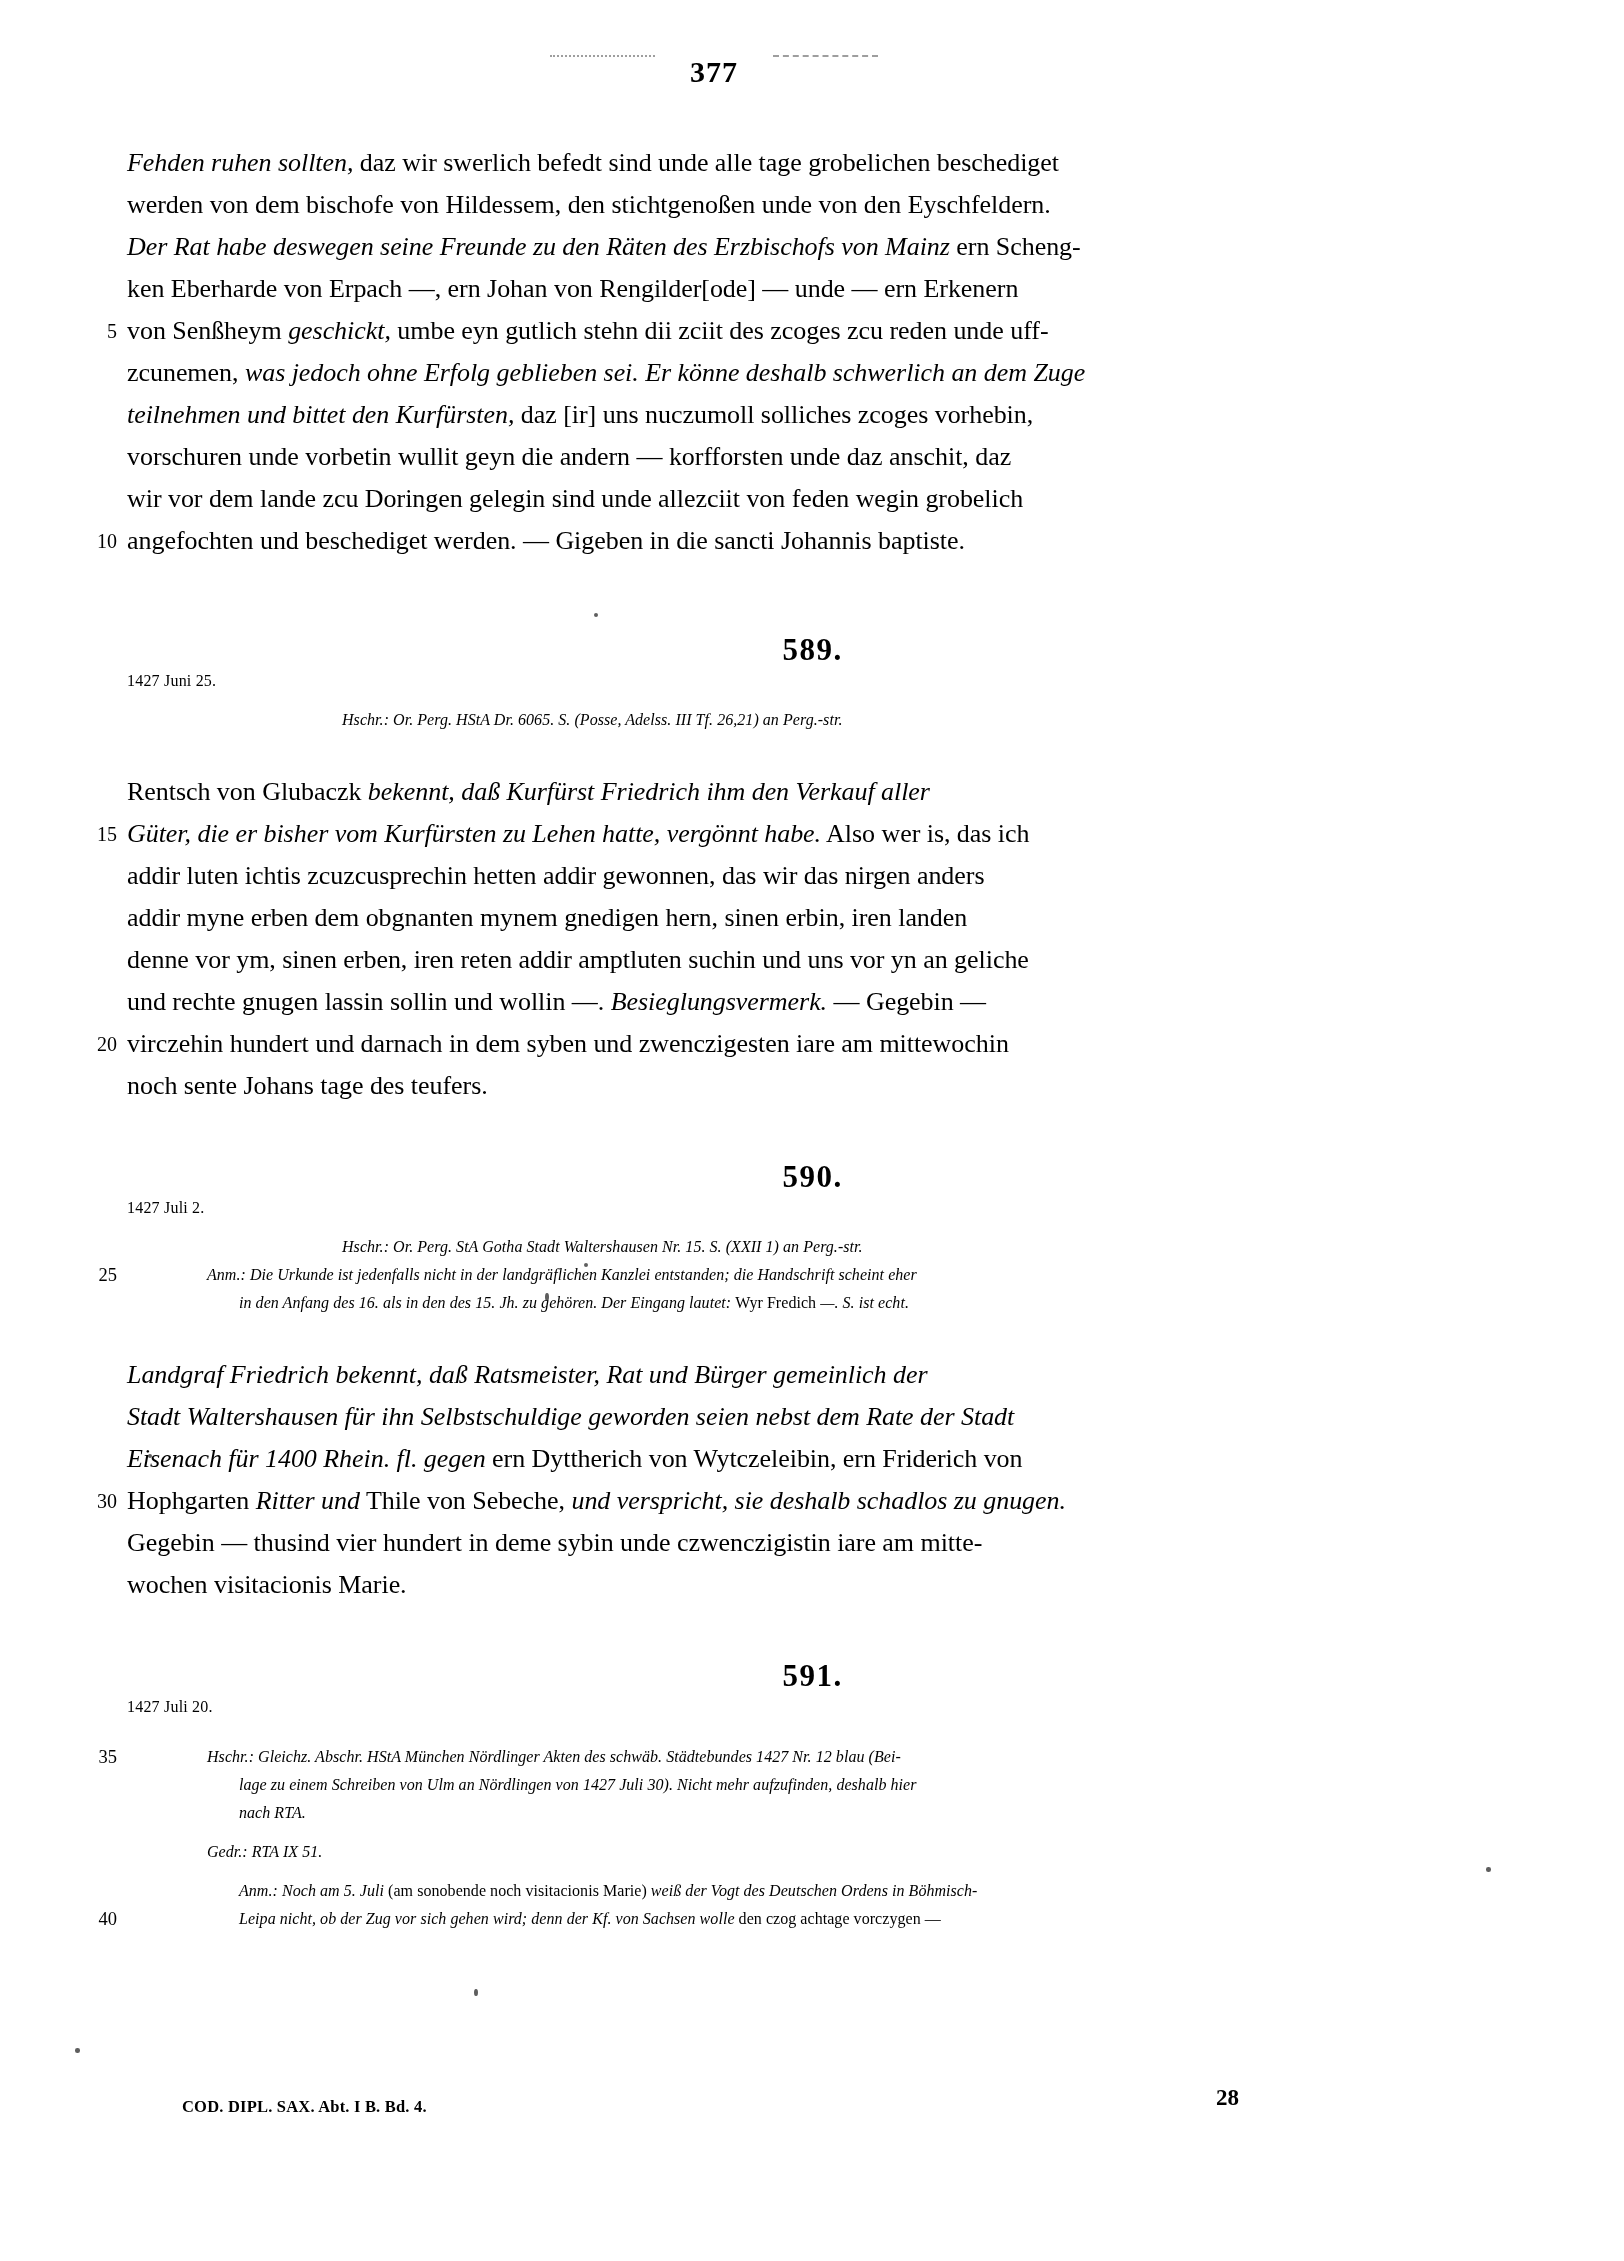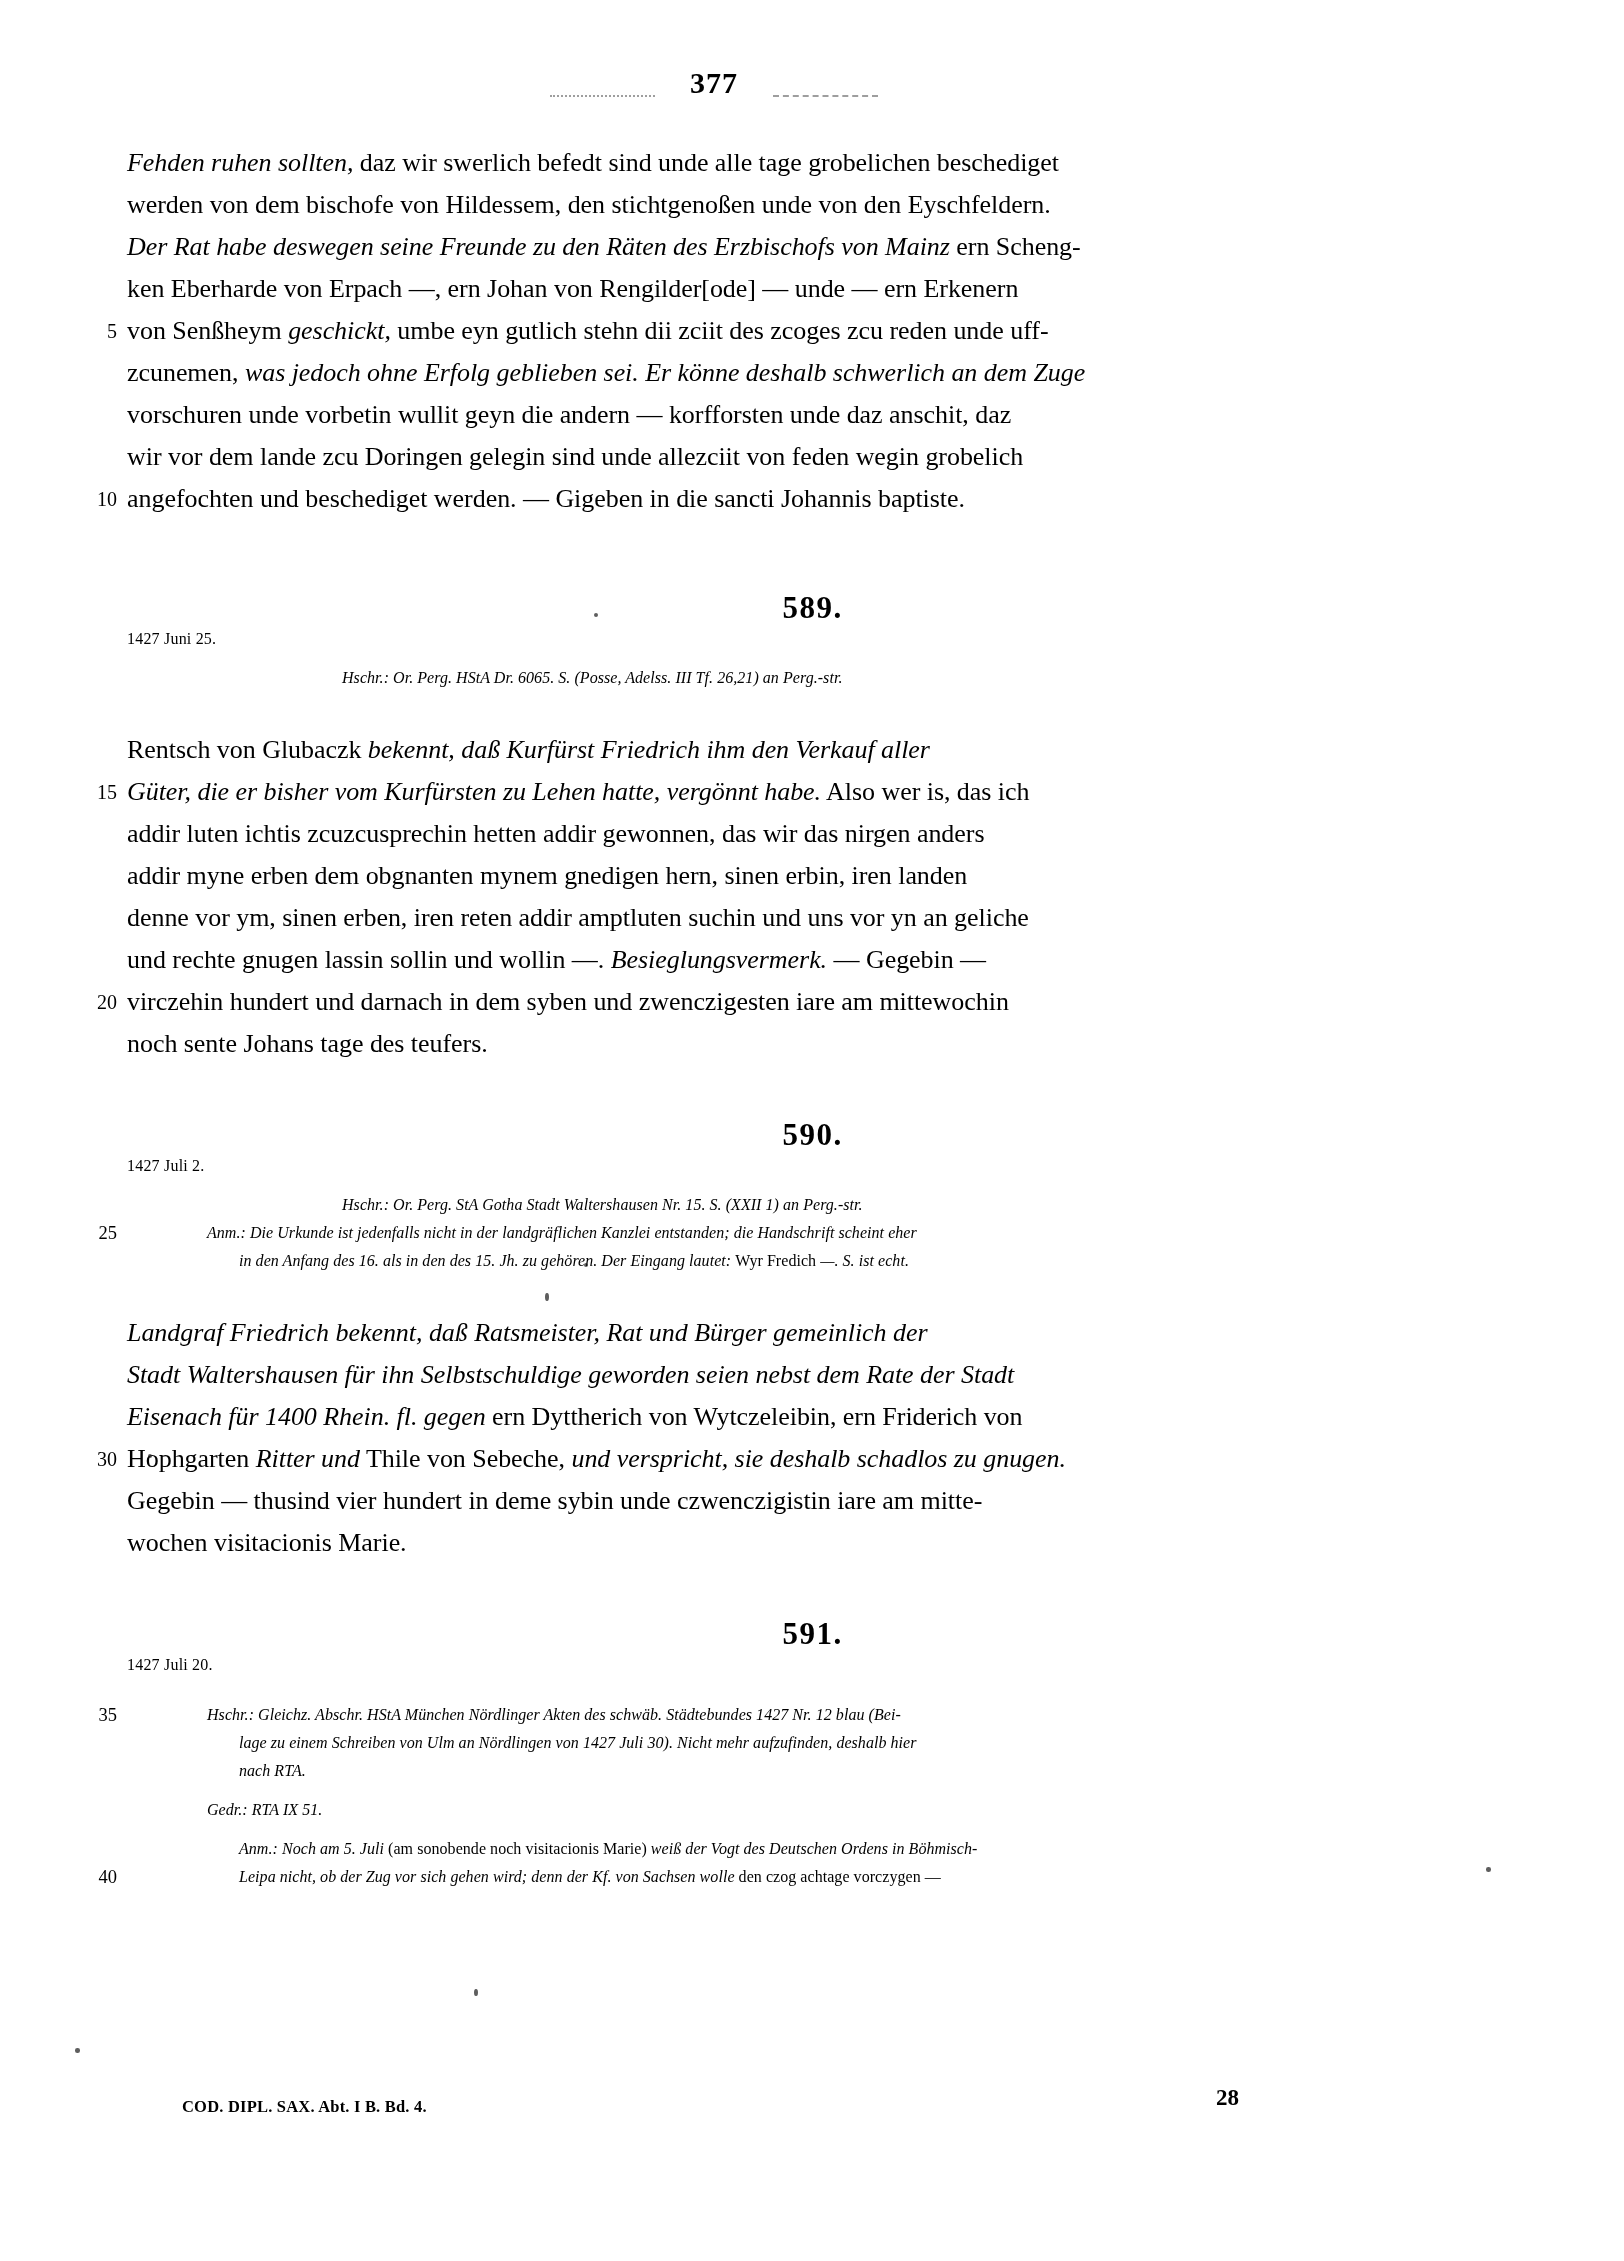--- a/index.html
+++ b/index.html
@@ -20,21 +20,21 @@
   }
 
   
   .running-head {
     position: absolute;
     top: 55px;
     left: 0;
     width: 1428px;
     height: 45px;
     display: flex;
-    align-items: flex-end;
+    align-items: flex-start;
     justify-content: center;
     gap: 35px;
   }
   .folio-number {
     font-size: 30px;
     font-weight: bold;
     letter-spacing: 1px;
   }
   .head-rule {
     width: 105px;
@@ -164,20 +164,21 @@
   </div>
 
   <div class="column" id="column">
       <div class="para">
         <div class="tl"><span class="it">Fehden ruhen sollten,</span><span> daz wir swerlich befedt sind unde alle tage grobelichen beschediget</span></div>
         <div class="tl"><span>werden von dem bischofe von Hildessem, den stichtgenoßen unde von den Eyschfeldern.</span></div>
         <div class="tl"><span class="it">Der Rat habe deswegen seine Freunde zu den Räten des Erzbischofs von Mainz</span><span> ern Scheng-</span></div>
         <div class="tl"><span>ken Eberharde von Erpach —, ern Johan von Rengilder[ode] — unde — ern Erkenern</span></div>
         <div class="tl"><span class="lineno">5</span><span>von Senßheym </span><span class="it">geschickt,</span><span> umbe eyn gutlich stehn dii zciit des zcoges zcu reden unde uff-</span></div>
         <div class="tl"><span>zcunemen, </span><span class="it">was jedoch ohne Erfolg geblieben sei.</span><span>  </span><span class="it">Er könne deshalb schwerlich an dem Zuge</span></div>
+        <div class="tl"><span class="it">teilnehmen und bittet den Kurfürsten,</span><span> daz [ir] uns nuczumoll solliches zcoges vorhebin,</span></div>
         <div class="tl"><span>vorschuren unde vorbetin wullit geyn die andern — korfforsten unde daz anschit, daz</span></div>
         <div class="tl"><span>wir vor dem lande zcu Doringen gelegin sind unde allezciit von feden wegin grobelich</span></div>
         <div class="tl"><span class="lineno">10</span><span>angefochten und beschediget werden. — Gigeben in die sancti Johannis baptiste.</span></div>
       </div>
       <div class="gap-xl"></div>
       <div>
         <div class="doc-number">589.</div>
         <div class="doc-date">1427 Juni 25.</div>
         <div class="gap-xs"></div>
         <div class="apparatus center-ish"><span>Hschr.: Or. Perg. HStA Dr. 6065. S. (Posse, Adelss. III Tf. 26,21) an Perg.-str.</span></div>

